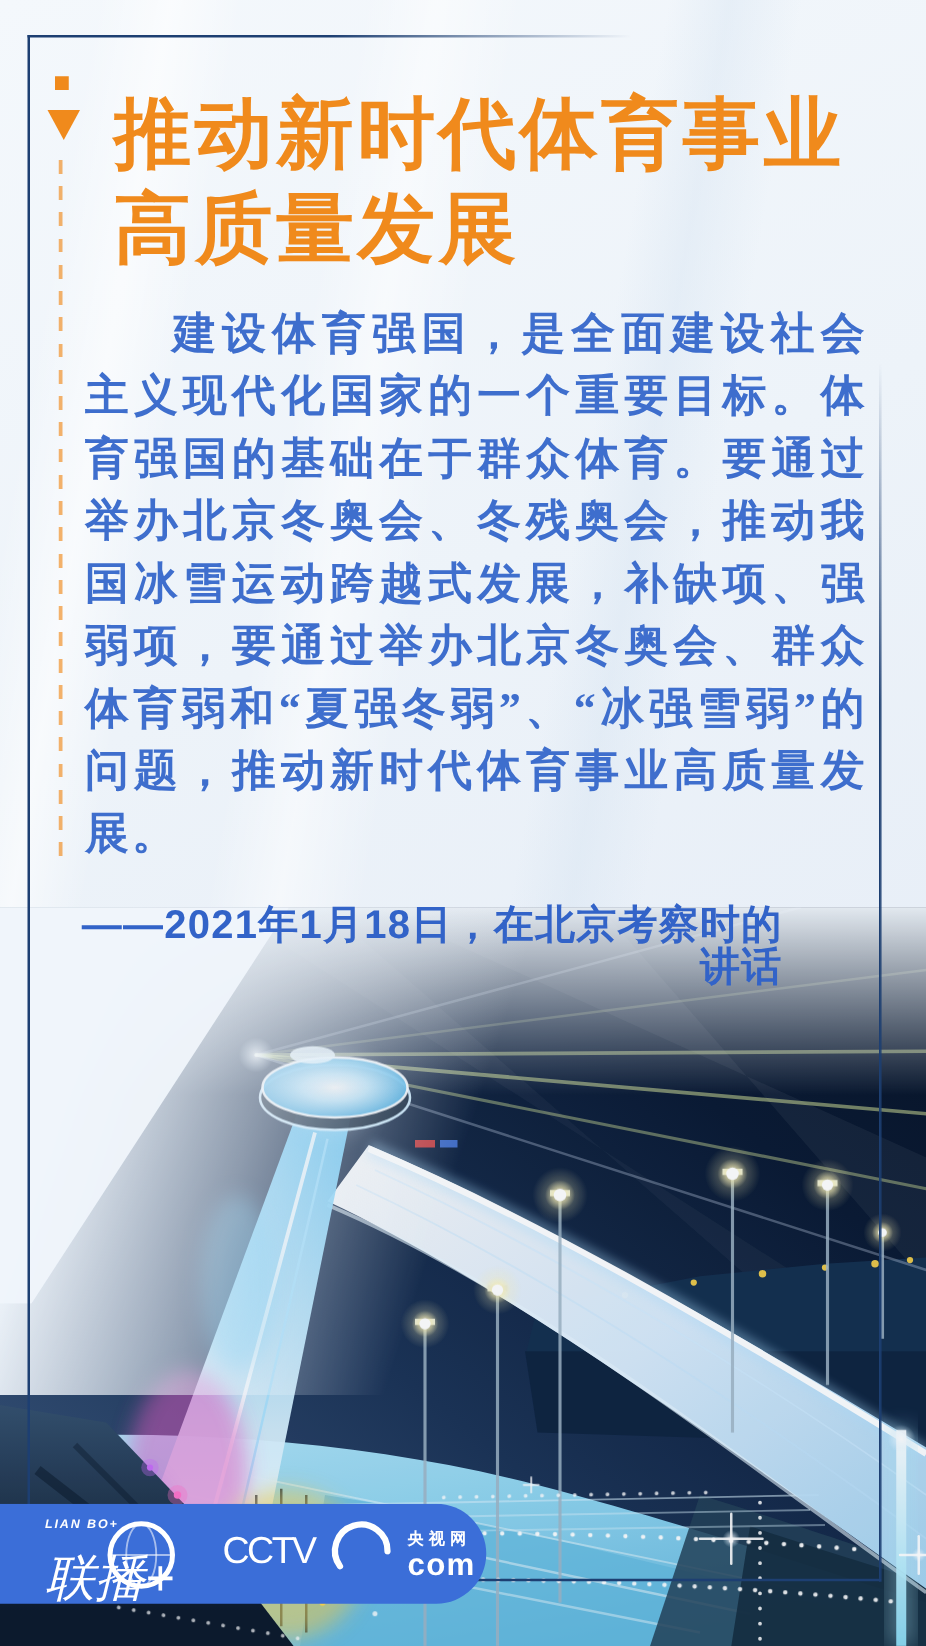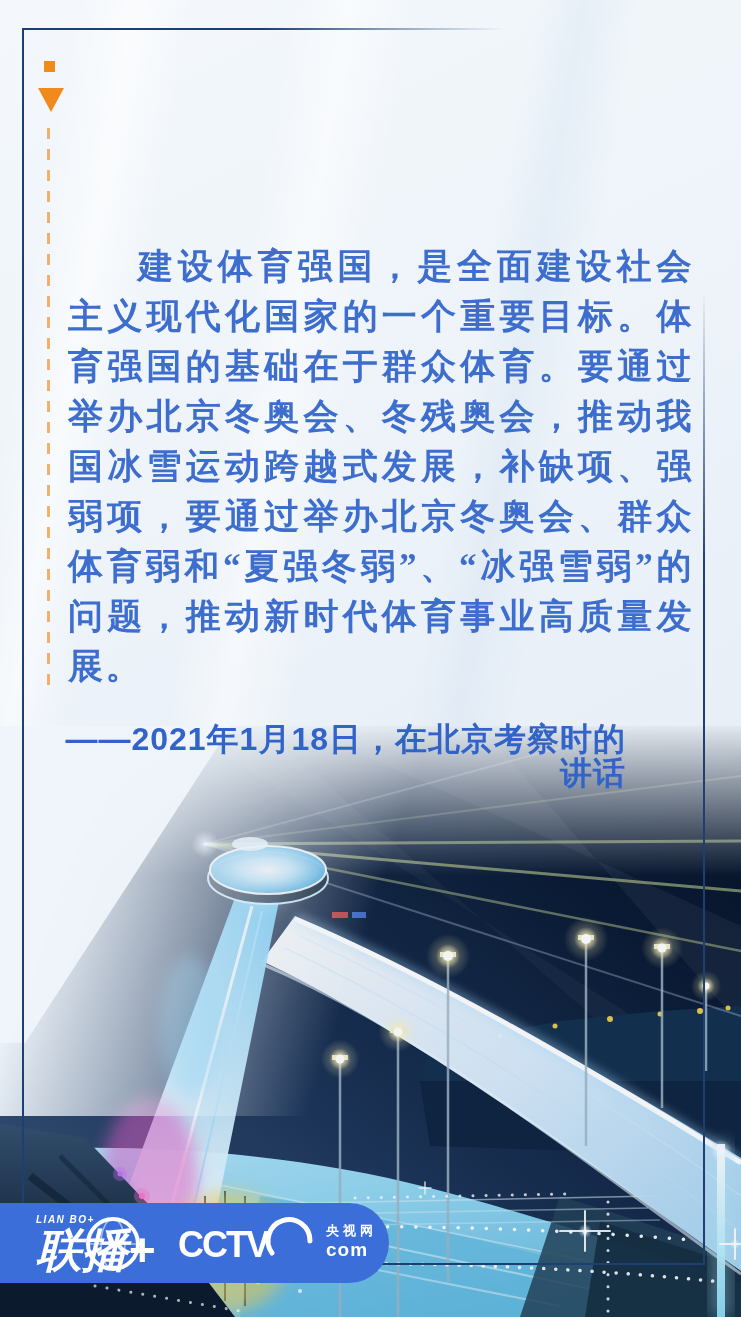--- a/index.html
+++ b/index.html
@@ -58,27 +58,27 @@
     font-size:32px; line-height:34px; font-weight:bold; letter-spacing:1px;
     color:var(--attribution_blue,#3263c8); text-align:right; padding-right:64px; }
 
   
   .footer-bar { position:absolute; left:0; top:1203px; width:389px; height:80px; z-index:6;
     background:var(--footer_bar_blue,#3b6ed8); border-radius:0 40px 40px 0; color:#fff; }
   .lianbo { position:absolute; left:36px; top:12px; width:130px; height:58px; }
   .lianbo-globe { position:absolute; left:48px; top:0; }
   .lianbo-small { position:absolute; left:0; top:-1px; font-size:10px; font-weight:800;
     font-style:italic; letter-spacing:1.5px; }
-  .lianbo-main { position:absolute; left:0; top:5px; font-size:46px; font-weight:700; font-style:italic; }
+  .lianbo-main { position:absolute; left:0; top:20px; font-size:40px; font-weight:400; font-style:italic; }
   .cctv { position:absolute; left:178px; top:18px; width:200px; height:48px; }
-  .cctv-word { position:absolute; left:0; top:3px; font-size:36px; font-weight:700; letter-spacing:-2px; }
+  .cctv-word { position:absolute; left:0; top:3px; font-size:30px; font-weight:400; letter-spacing:-2px; }
   .cctv-swoosh { position:absolute; left:84px; top:-10px; }
   .cctv-right { position:absolute; left:148px; top:1px; }
   .cctv-cn { font-size:13px; letter-spacing:4px; font-weight:600; }
-  .cctv-com { font-size:19px; font-weight:700; line-height:1.0; letter-spacing:1px; }
+  .cctv-com { font-size:25px; font-weight:700; line-height:1.0; letter-spacing:1px; }
 </style>
 </head>
 <body>
 
 <div class="poster">
 
   <div class="bg-streaks"></div>
 
   <div class="photo">
     <svg width="741" height="591" viewBox="0 0 741 591">
@@ -308,20 +308,24 @@
 
   <div class="frame frame-top"></div>
   <div class="frame frame-left"></div>
   <div class="frame frame-right"></div>
   <div class="frame frame-bottom"></div>
 
   <div class="marker-square"></div>
   <div class="marker-triangle"></div>
   <div class="marker-dashes"></div>
 
+  <h1 class="title">
+    <div>推动新时代体育事业</div>
+    <div>高质量发展</div>
+  </h1>
 
   <p class="quote">建设体育强国，是全面建设社会主义现代化国家的一个重要目标。体育强国的基础在于群众体育。要通过举办北京冬奥会、冬残奥会，推动我国冰雪运动跨越式发展，补缺项、强弱项，要通过举办北京冬奥会、群众体育弱和“夏强冬弱”、“冰强雪弱”的问题，推动新时代体育事业高质量发展。</p>
   <p class="attribution">——2021年1月18日，在北京考察时的讲话</p>
 
   <div class="footer-bar">
     <div class="lianbo">
       <svg class="lianbo-globe" width="58" height="58" viewBox="0 0 58 58">
         <circle cx="29" cy="29" r="25" fill="none" stroke="#ffffff" stroke-width="4"></circle>
         <ellipse cx="29" cy="29" rx="12" ry="25" fill="none" stroke="#ffffff" stroke-width="1.5" opacity="0.55"></ellipse>
         <line x1="5" y1="29" x2="53" y2="29" stroke="#ffffff" stroke-width="1.5" opacity="0.55"></line>

